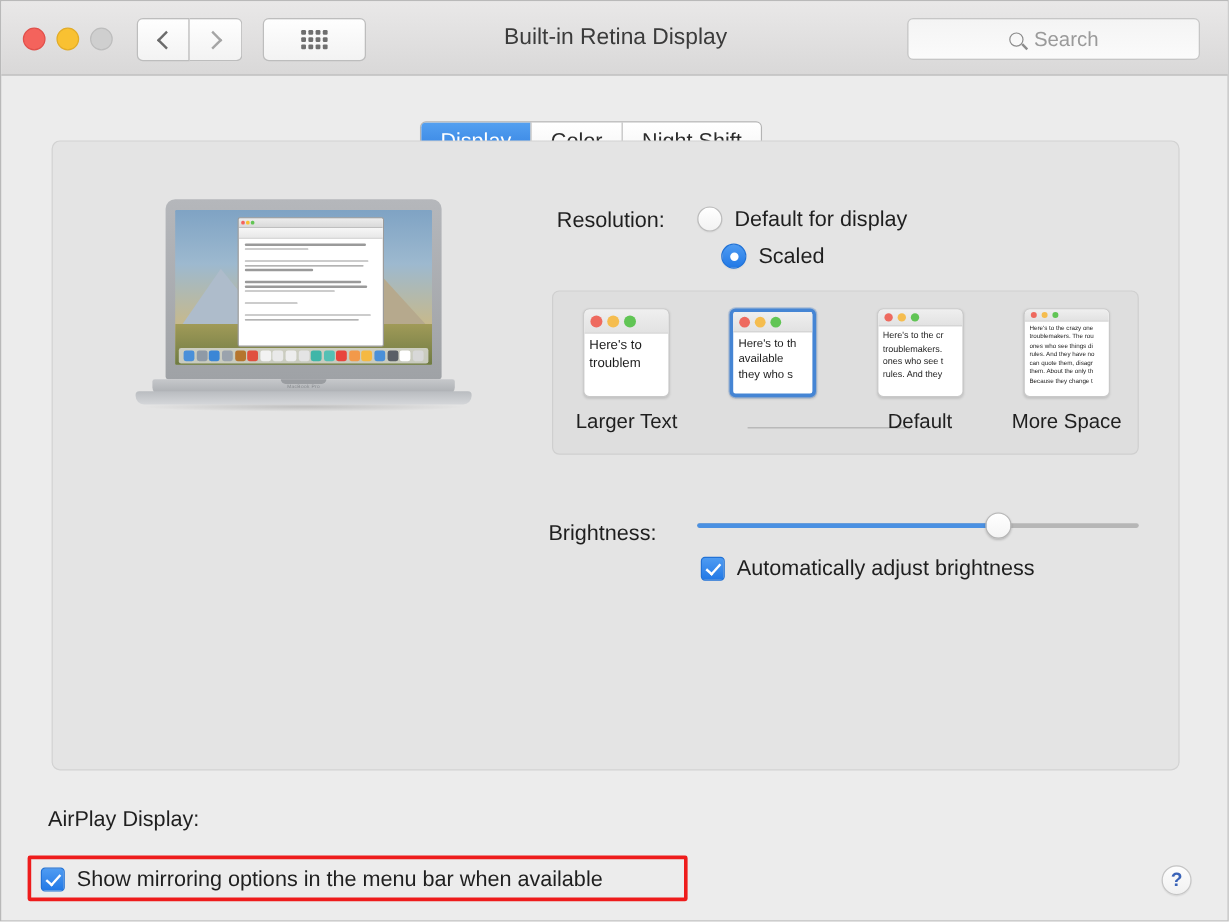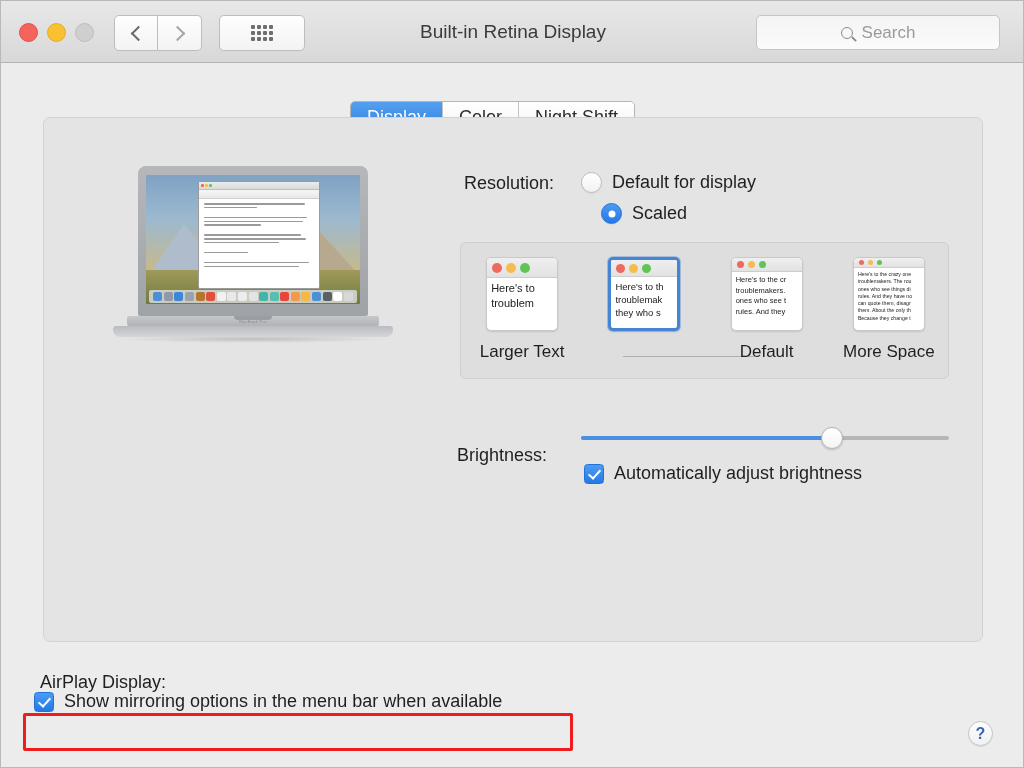--- a/index.html
+++ b/index.html
@@ -429,21 +429,21 @@
     top: 113px;
     left: 162px;
     width: 132px;
     height: 1px;
     background: #b0b0b0;
   }
 
   
   .bright-label {
     position: absolute;
-    top: 444px; left: 456px;
+    top: 433px; left: 456px;
     font-size: 18px;
     color: #1f1f1f;
     text-align: center;
   }
   .slider {
     position: absolute;
     top: 430px; left: 580px;
     width: 368px; height: 14px;
   }
   .track {
@@ -549,21 +549,21 @@
   .st-chev.up::after   { transform: rotate(-135deg); top: 2px; }
   .st-chev.down::after { transform: rotate(45deg); top: -1px; }
 
   .highlight-box {
     position: absolute;
     top: 712px; left: 22px;
     width: 550px; height: 38px;
     border: 3px solid #ee1c1c;
     border-radius: 2px;
   }
-  .chk-row.mirroring { top: 690px; left: 33px; align-items: center; }
+  .chk-row.mirroring { top: 721px; left: 33px; align-items: center; }
 
   .helpbtn {
     position: absolute;
     top: 720px; right: 30px;
     width: 25px; height: 25px;
     border-radius: 50%;
     background: linear-gradient(to bottom,#fdfdfd,#f1f1f1);
     border: 1px solid #c5c5c5;
     display: flex;
     align-items: center;
@@ -720,21 +720,21 @@
 
       <div class="thumb-wrap sel">
         <div class="thumb sz-sel">
           <div class="t-bar">
               <i></i>
               <i></i>
               <i></i>
             </div>
           <div class="t-text">
             <p>Here's to th</p>
-            <p>troublemak</p>
+            <p>available</p>
             <p>they who s</p>
           </div>
         </div>
       </div>
 
       <div class="thumb-wrap">
         <div class="thumb sz-default">
           <div class="t-bar">
               <i></i>
               <i></i>

